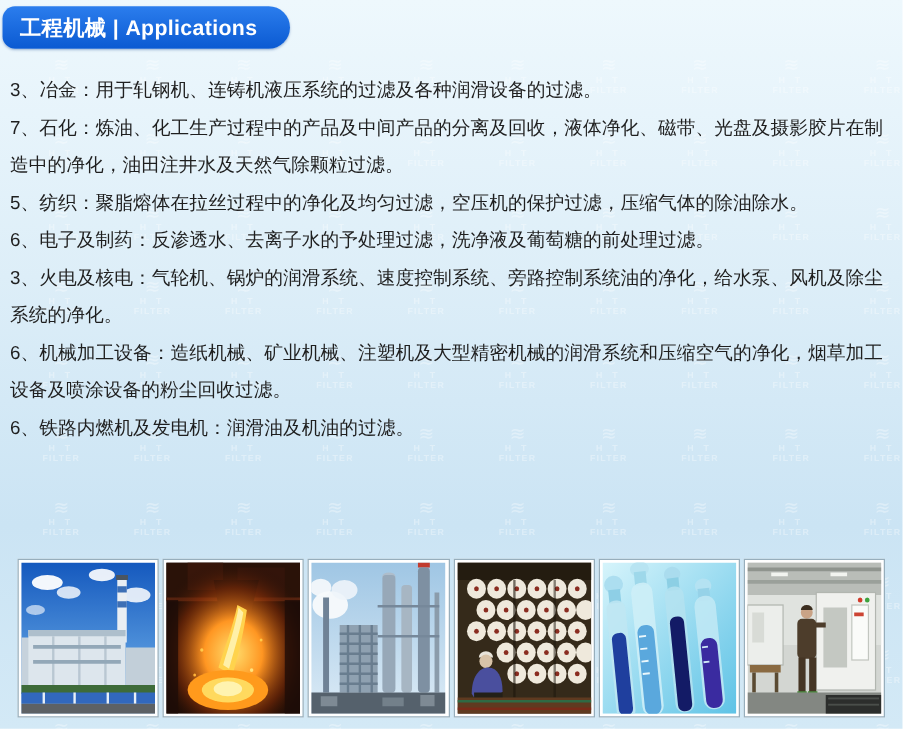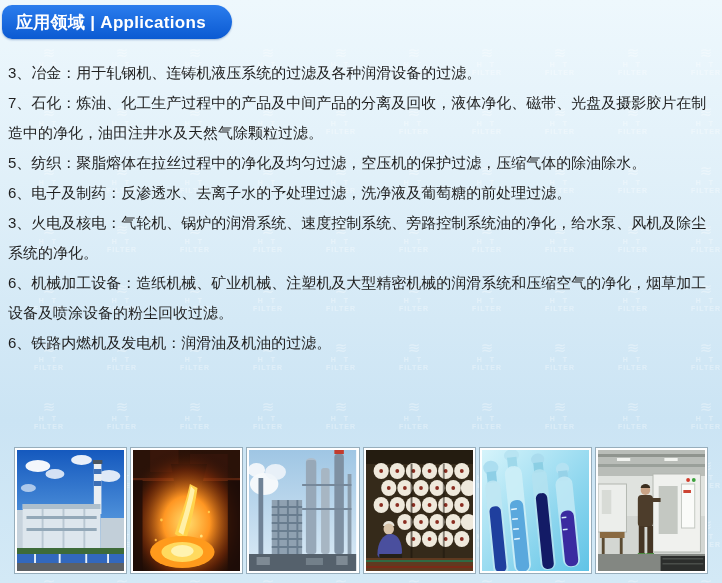--- a/index.html
+++ b/index.html
@@ -536,21 +536,21 @@
       </div>
       <div class="wm-tile" style="left: 602px; top: 571px;">
         <div class="wm-logo">≋</div>
       </div>
       <div class="wm-tile" style="left: 675px; top: 571px;">
         <div class="wm-logo">≋</div>
       </div>
     </div>
 
   <div class="banner">
-    <span>应用领域 | Applications</span>
+    <span>工程机械 | Applications</span>
   </div>
 
   <div class="content">
     <p>3、冶金：用于轧钢机、连铸机液压系统的过滤及各种润滑设备的过滤。</p>
     <p>7、石化：炼油、化工生产过程中的产品及中间产品的分离及回收，液体净化、磁带、光盘及摄影胶片在制造中的净化，油田注井水及天然气除颗粒过滤。</p>
     <p>5、纺织：聚脂熔体在拉丝过程中的净化及均匀过滤，空压机的保护过滤，压缩气体的除油除水。</p>
     <p>6、电子及制药：反渗透水、去离子水的予处理过滤，洗净液及葡萄糖的前处理过滤。</p>
     <p>3、火电及核电：气轮机、锅炉的润滑系统、速度控制系统、旁路控制系统油的净化，给水泵、风机及除尘系统的净化。</p>
     <p>6、机械加工设备：造纸机械、矿业机械、注塑机及大型精密机械的润滑系统和压缩空气的净化，烟草加工设备及喷涂设备的粉尘回收过滤。</p>
     <p>6、铁路内燃机及发电机：润滑油及机油的过滤。</p>

